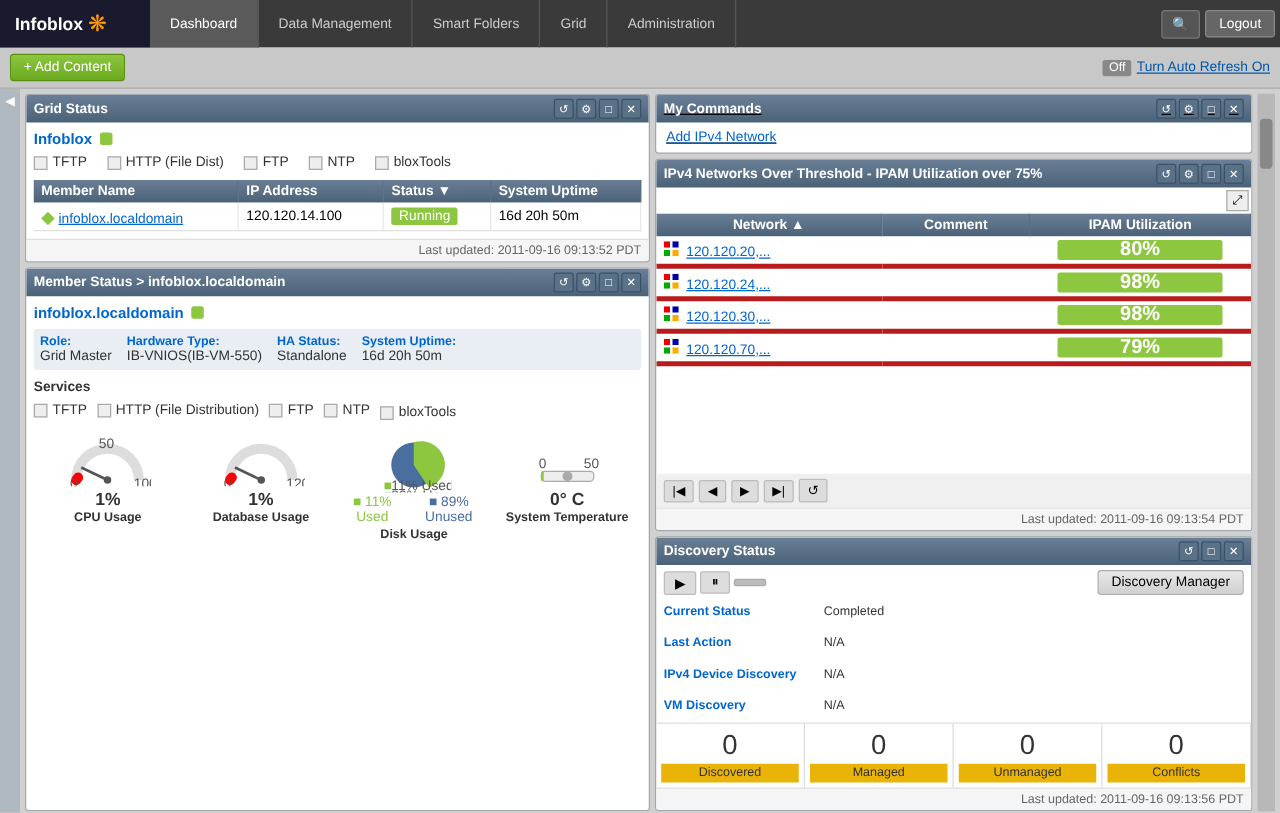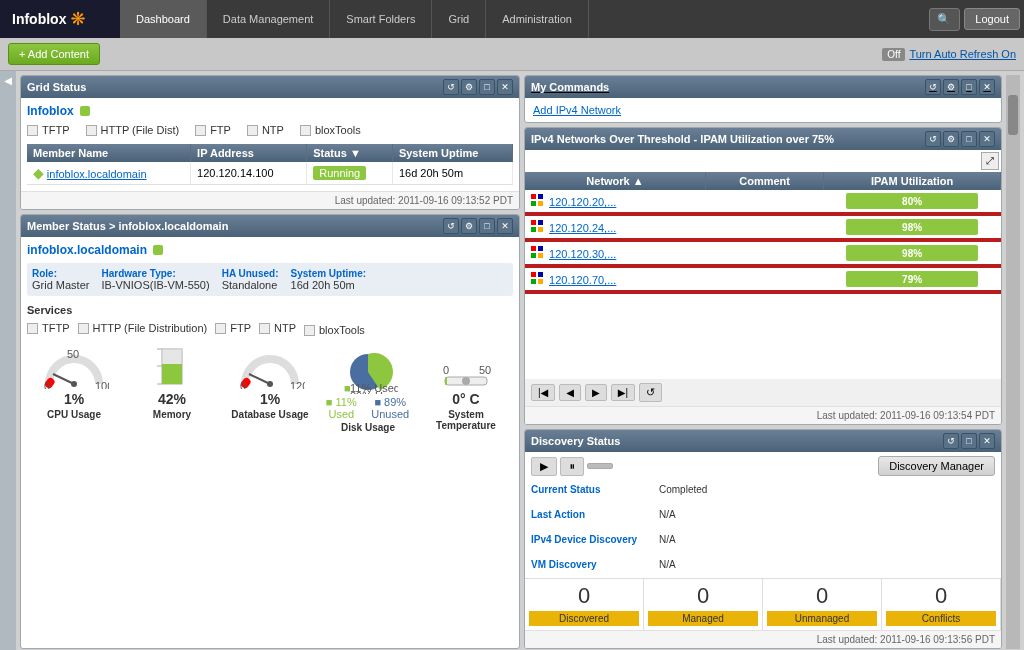--- a/index.html
+++ b/index.html
@@ -133,21 +133,21 @@
     .add-link { color: #0066cc; text-decoration: underline; cursor: pointer; padding: 4px 6px; display: block; }
 
     
     .ipv4-panel { flex: 1; }
     .ipv4-table { width: 100%; border-collapse: collapse; font-size: 11px; }
     .ipv4-table th {
       background: linear-gradient(to bottom, #6a7f96, #4a6278);
       color: #fff; padding: 3px 6px; text-align: center; border-right: 1px solid #5a6f86;
     }
     .ipv4-table td { padding: 3px 6px; border-bottom: 4px solid #b91c1c; }
-    .utilization-bar { height: 16px; display: flex; align-items: center; justify-content: center; border-radius: 2px; color: #fff; font-weight: bold; font-size: 10px; }
+    .utilization-bar { height: 16px; display: flex; align-items: center; justify-content: center; border-radius: 2px; color: #fff; font-weight: bold; font-size: 16px; }
 
     .media-controls { display: flex; align-items: center; gap: 4px; padding: 4px 6px; background: #f0f0f0; }
     .media-btn { background: #ddd; border: 1px solid #bbb; padding: 2px 6px; cursor: pointer; border-radius: 2px; font-size: 10px; }
     .refresh-btn { background: #ddd; border: 1px solid #bbb; padding: 2px 6px; cursor: pointer; border-radius: 2px; }
 
     
     .discovery-panel { flex: 0 0 auto; min-height: 160px; }
     .discovery-controls { display: flex; align-items: center; justify-content: space-between; padding: 4px 6px; }
     .play-controls { display: flex; gap: 3px; align-items: center; }
     .play-btn { background: #ddd; border: 1px solid #bbb; padding: 2px 8px; cursor: pointer; border-radius: 2px; font-size: 11px; }
@@ -299,21 +299,21 @@
           <div class="info-grid">
             <div class="info-item">
               <div class="info-label">Role:</div>
               <div class="info-value">Grid Master</div>
             </div>
             <div class="info-item">
               <div class="info-label">Hardware Type:</div>
               <div class="info-value">IB-VNIOS(IB-VM-550)</div>
             </div>
             <div class="info-item">
-              <div class="info-label">HA Unused:</div>
+              <div class="info-label">HA Status:</div>
               <div class="info-value">Standalone</div>
             </div>
             <div class="info-item">
               <div class="info-label">System Uptime:</div>
               <div class="info-value">16d 20h 50m</div>
             </div>
           </div>
           <div class="services-section">
             <div class="services-title">Services</div>
             <div class="services-grid">
@@ -351,34 +351,20 @@
                   <line x1="35" y1="40" x2="14" y2="30" stroke="#555" stroke-width="2"></line>
                   <text x="5" y="46" font-size="7" fill="#555">0</text>
                   <text x="28" y="14" font-size="7" fill="#555">50</text>
                   <text x="56" y="46" font-size="7" fill="#555">100</text>
                 </svg>
               </div>
               <div class="gauge-value">1%</div>
               <div class="gauge-label">CPU Usage</div>
             </div>
 
-            <div class="gauge-item">
-              <div class="gauge-container">
-                <svg width="40" height="45" viewBox="0 0 40 45">
-                  <rect x="10" y="5" width="20" height="35" fill="#eee" stroke="#aaa"></rect>
-                  <rect x="10" y="20" width="20" height="20" fill="#8dc63f"></rect>
-                  <rect x="10" y="5" width="20" height="15" fill="#ddd" opacity="0.5"></rect>
-                  <line x1="5" y1="5" x2="10" y2="5" stroke="#aaa"></line>
-                  <line x1="5" y1="22" x2="10" y2="22" stroke="#aaa"></line>
-                  <line x1="5" y1="40" x2="10" y2="40" stroke="#aaa"></line>
-                </svg>
-              </div>
-              <div class="gauge-value">42%</div>
-              <div class="gauge-label">Memory</div>
-            </div>
 
             <div class="gauge-item">
               <div class="gauge-container">
                 <svg width="70" height="45" viewBox="0 0 70 45">
                   <path d="M 10 40 A 25 25 0 0 1 60 40" fill="none" stroke="#ddd" stroke-width="8"></path>
                   <path d="M 10 40 A 25 25 0 0 1 11.5 38" fill="none" stroke="#f00" stroke-width="8" stroke-linecap="round"></path>
                   <circle cx="35" cy="40" r="3" fill="#555"></circle>
                   <line x1="35" y1="40" x2="14" y2="30" stroke="#555" stroke-width="2"></line>
                   <text x="5" y="46" font-size="7" fill="#555">0</text>
                   <text x="55" y="46" font-size="7" fill="#555">120</text>

